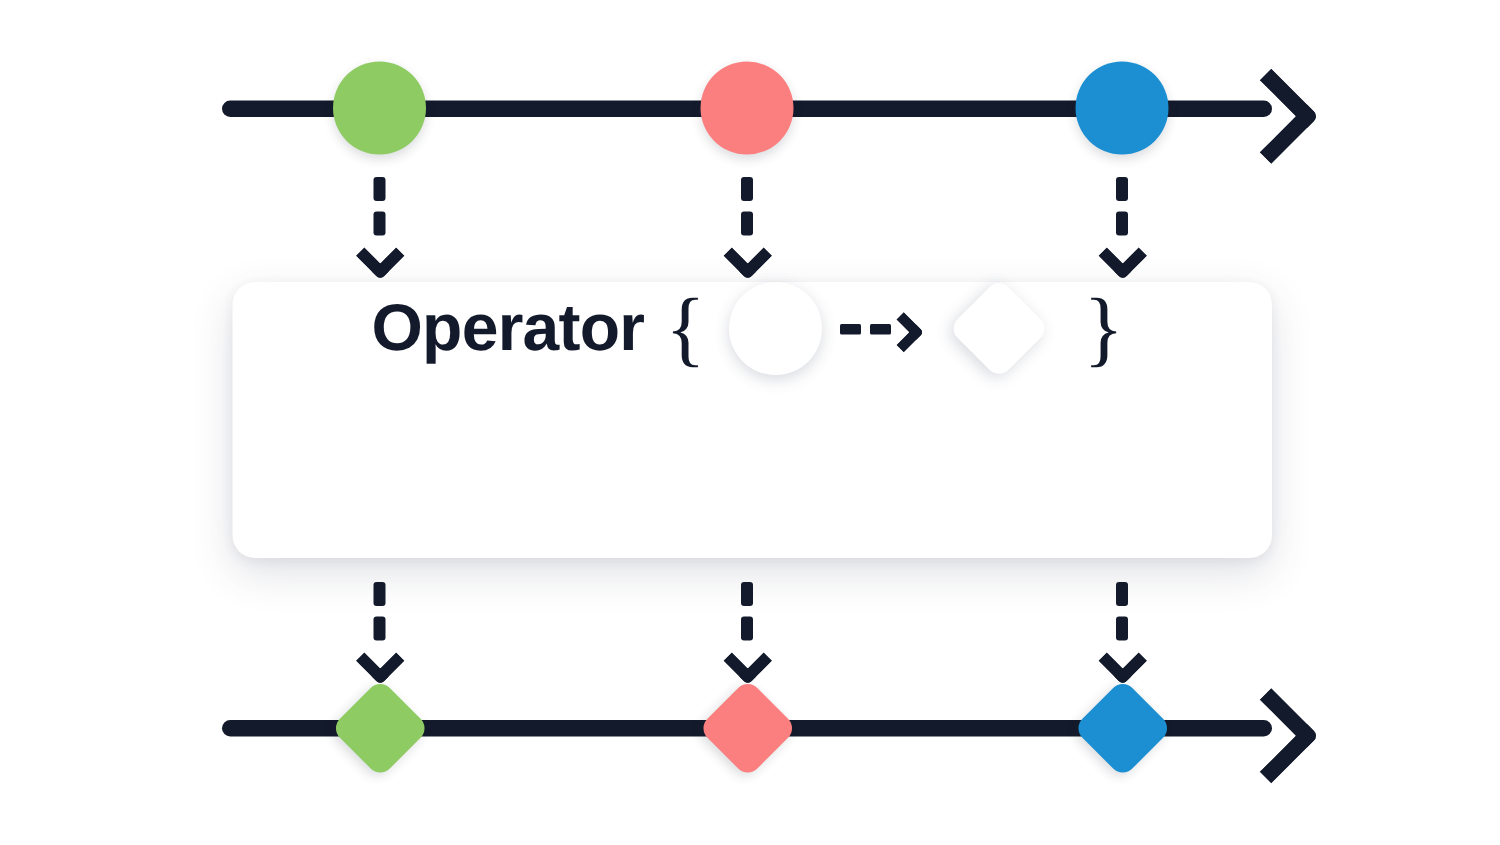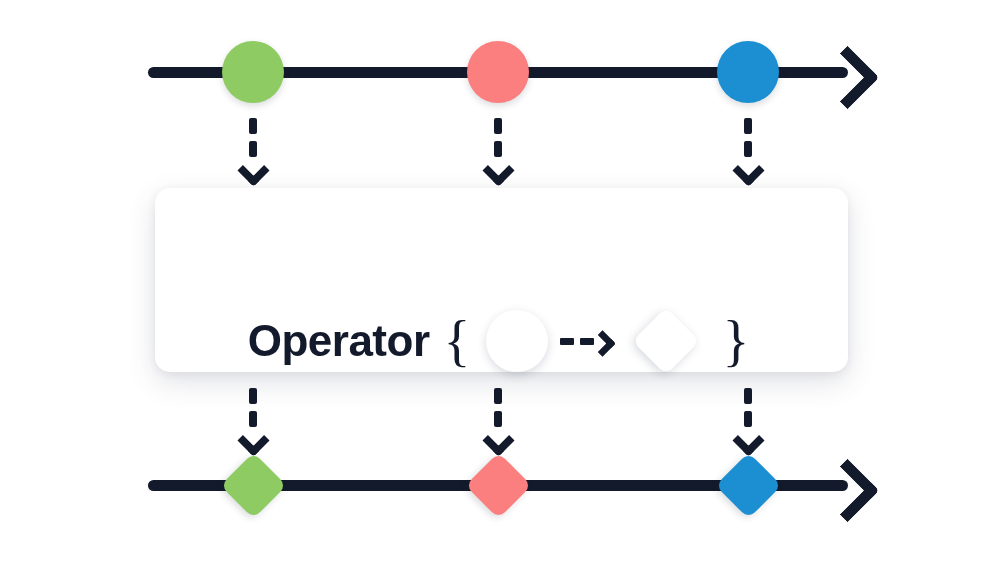--- a/index.html
+++ b/index.html
@@ -93,21 +93,21 @@
   #operator-box {
     position: absolute;
     left: 155px;
     top: 188px;
     width: 693px;
     height: 184px;
     background: #ffffff;
     border-radius: 15px;
     box-shadow: 0 10px 28px rgba(60,70,95,0.16), 0 2px 8px rgba(60,70,95,0.08);
     display: flex;
-    align-items: flex-end;
+    align-items: flex-start;
     justify-content: center;
   }
   .op-inner {
     display: flex;
     align-items: center;
     gap: 0px;
   }
   .op-label {
     font-size: 44px;
     font-weight: bold;

